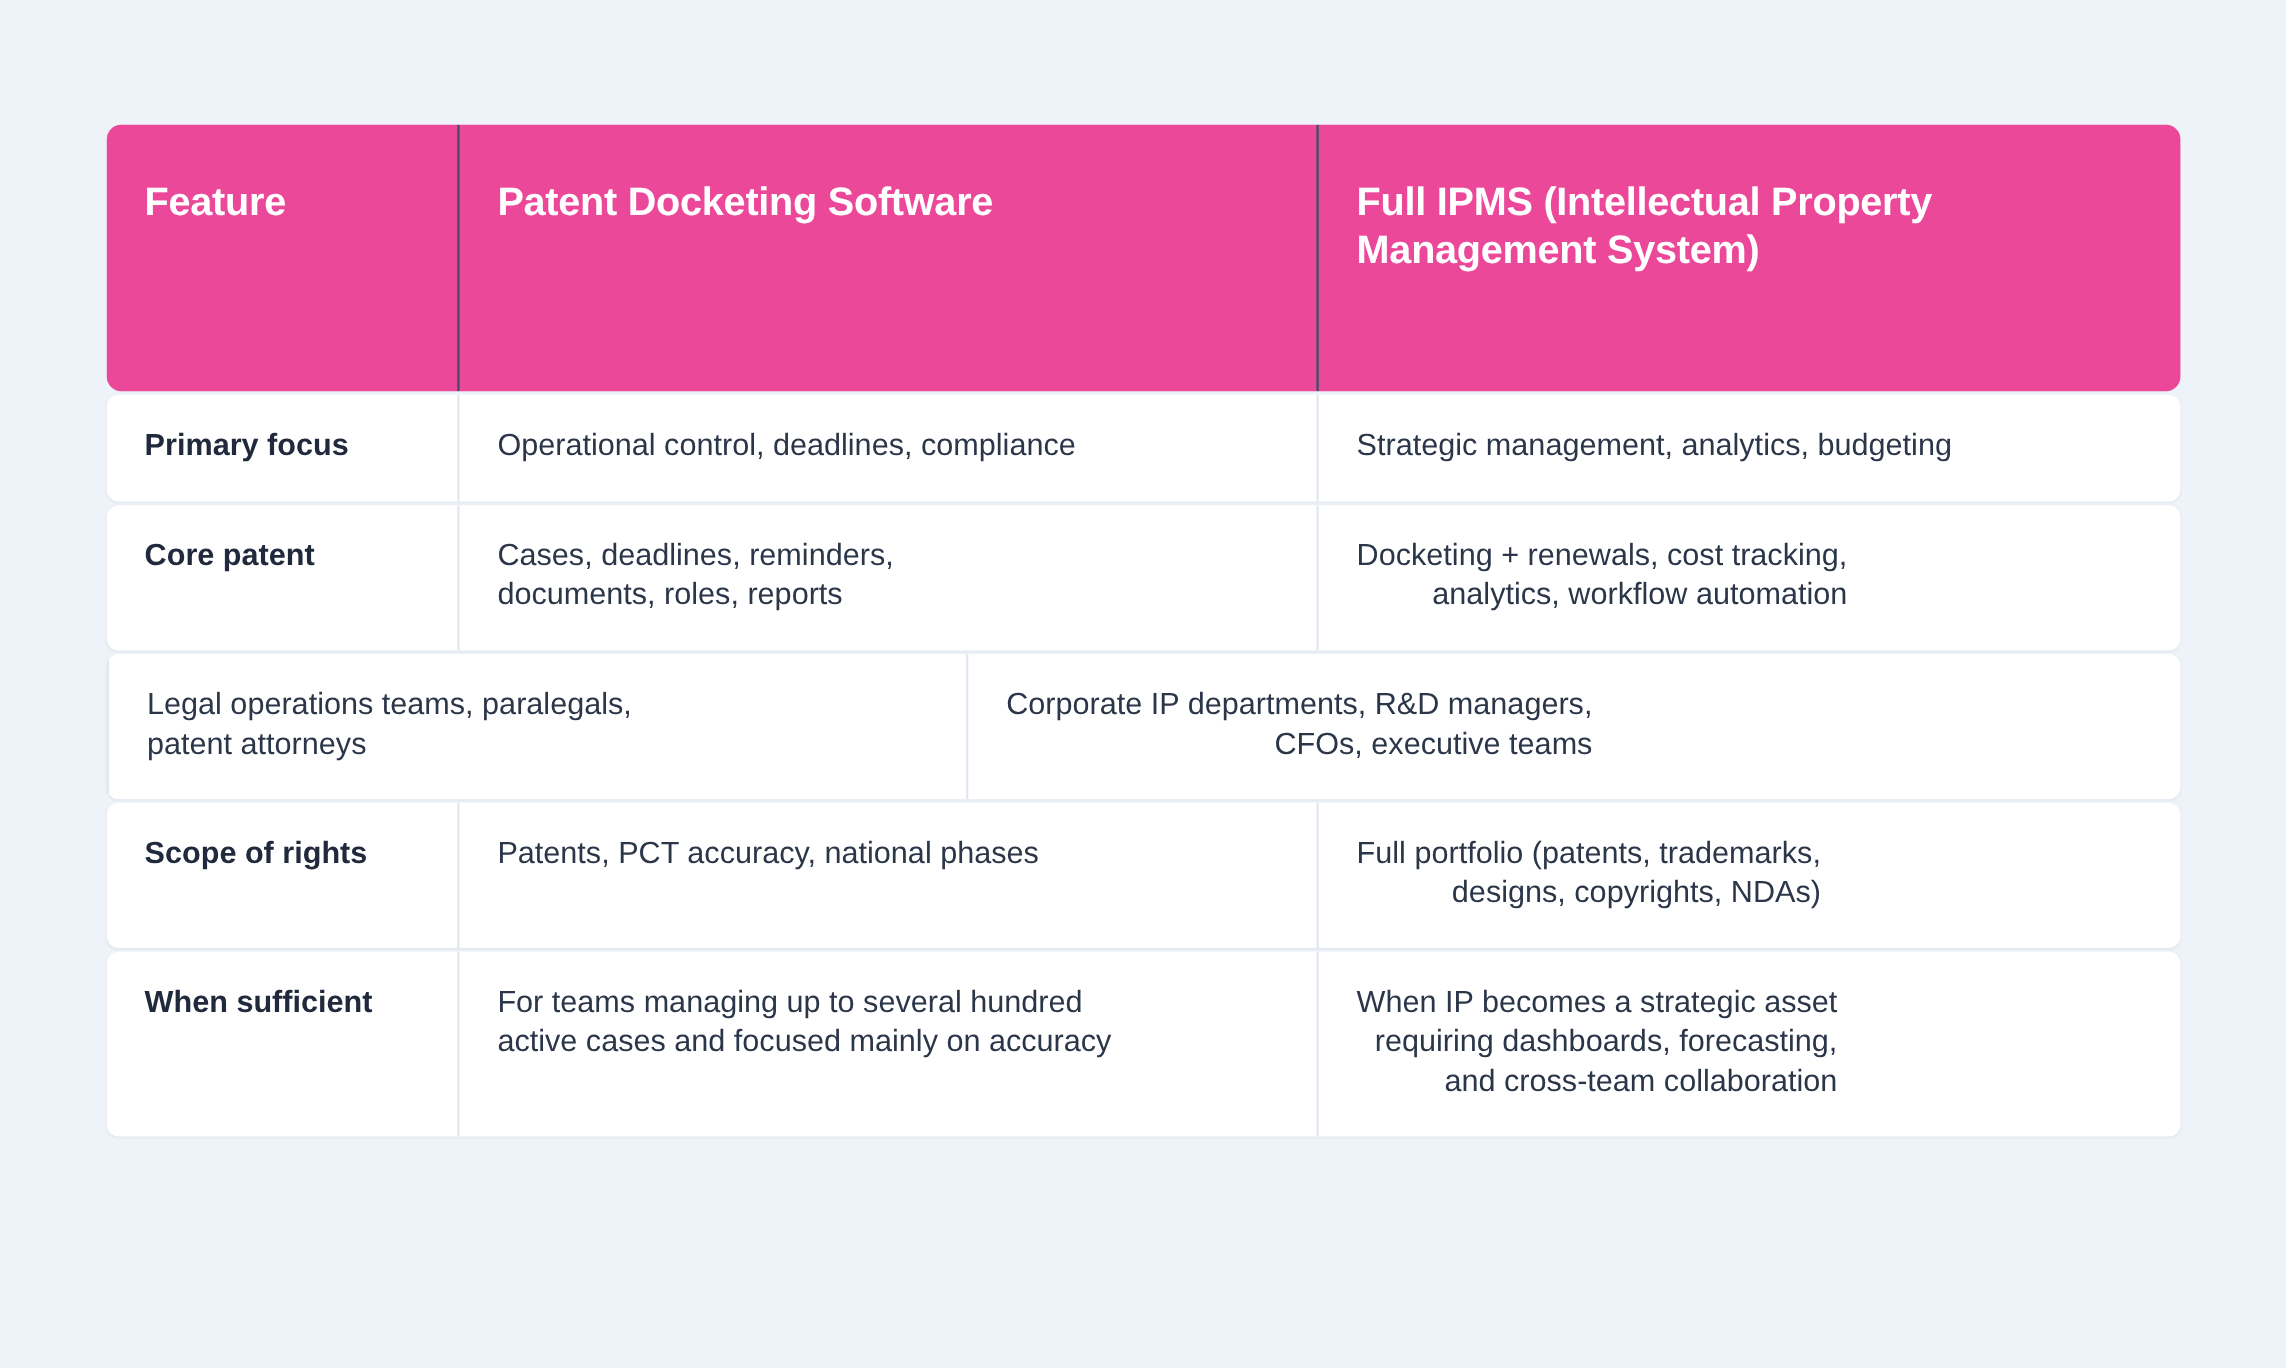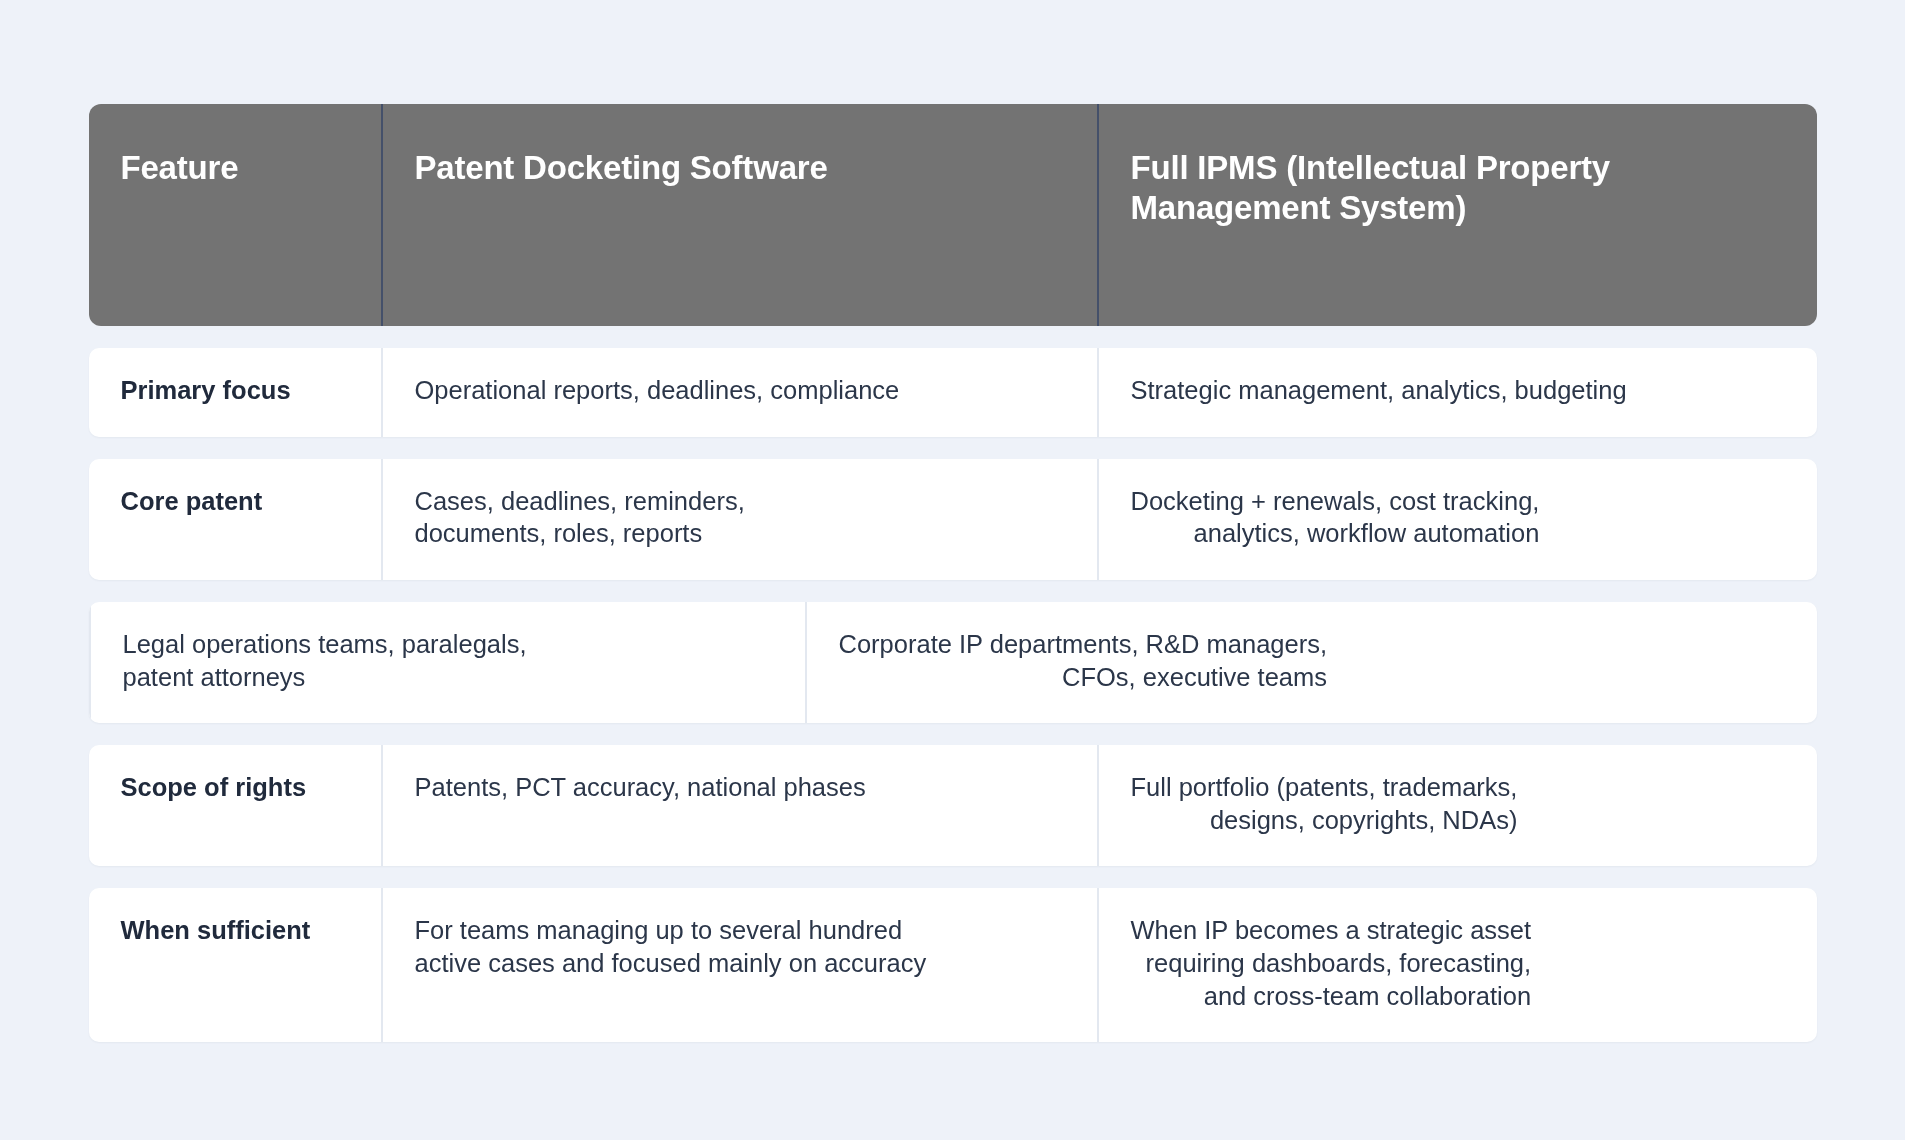--- a/index.html
+++ b/index.html
@@ -23,21 +23,21 @@
 
   .table {
     width: 1728px;
     display: flex;
     flex-direction: column;
   }
 
   
   .thead {
     display: flex;
-    background: #737373;
+    background: #ec4899;
     border-radius: 12px;
     min-height: 222px;
     overflow: hidden;
   }
 
   .th {
     box-sizing: border-box;
     padding: 44px 32px 0 32px;
     color: #ffffff;
     font-size: 33px;
@@ -55,21 +55,21 @@
   .th.c2 {
     flex: 1;
     border-left: 2px solid #44506a;
   }
 
   
   .trow {
     display: flex;
     background: #ffffff;
     border-radius: 10px;
-    margin-top: 22px;
+    margin-top: 3px;
     overflow: hidden;
     box-shadow: 0 1px 2px rgba(40, 55, 80, 0.05);
   }
 
   .td {
     box-sizing: border-box;
     color: #2b3649;
     font-size: 25.5px;
     line-height: 1.28;
     padding: 26px 32px 30px 32px;
@@ -121,21 +121,21 @@
       <div class="th c2">
         <span class="cell-text">Full IPMS (Intellectual Property Management System)</span>
       </div>
     </div>
 
     <div class="trow r0">
       <div class="td c0">
         <span class="cell-text">Primary focus</span>
       </div>
       <div class="td c1">
-        <span class="cell-text">Operational reports, deadlines, compliance</span>
+        <span class="cell-text">Operational control, deadlines, compliance</span>
       </div>
       <div class="td c2">
         <span class="cell-text">Strategic management, analytics, budgeting</span>
       </div>
     </div>
 
     <div class="trow r1">
       <div class="td c0">
         <span class="cell-text">Core patent</span>
       </div>

